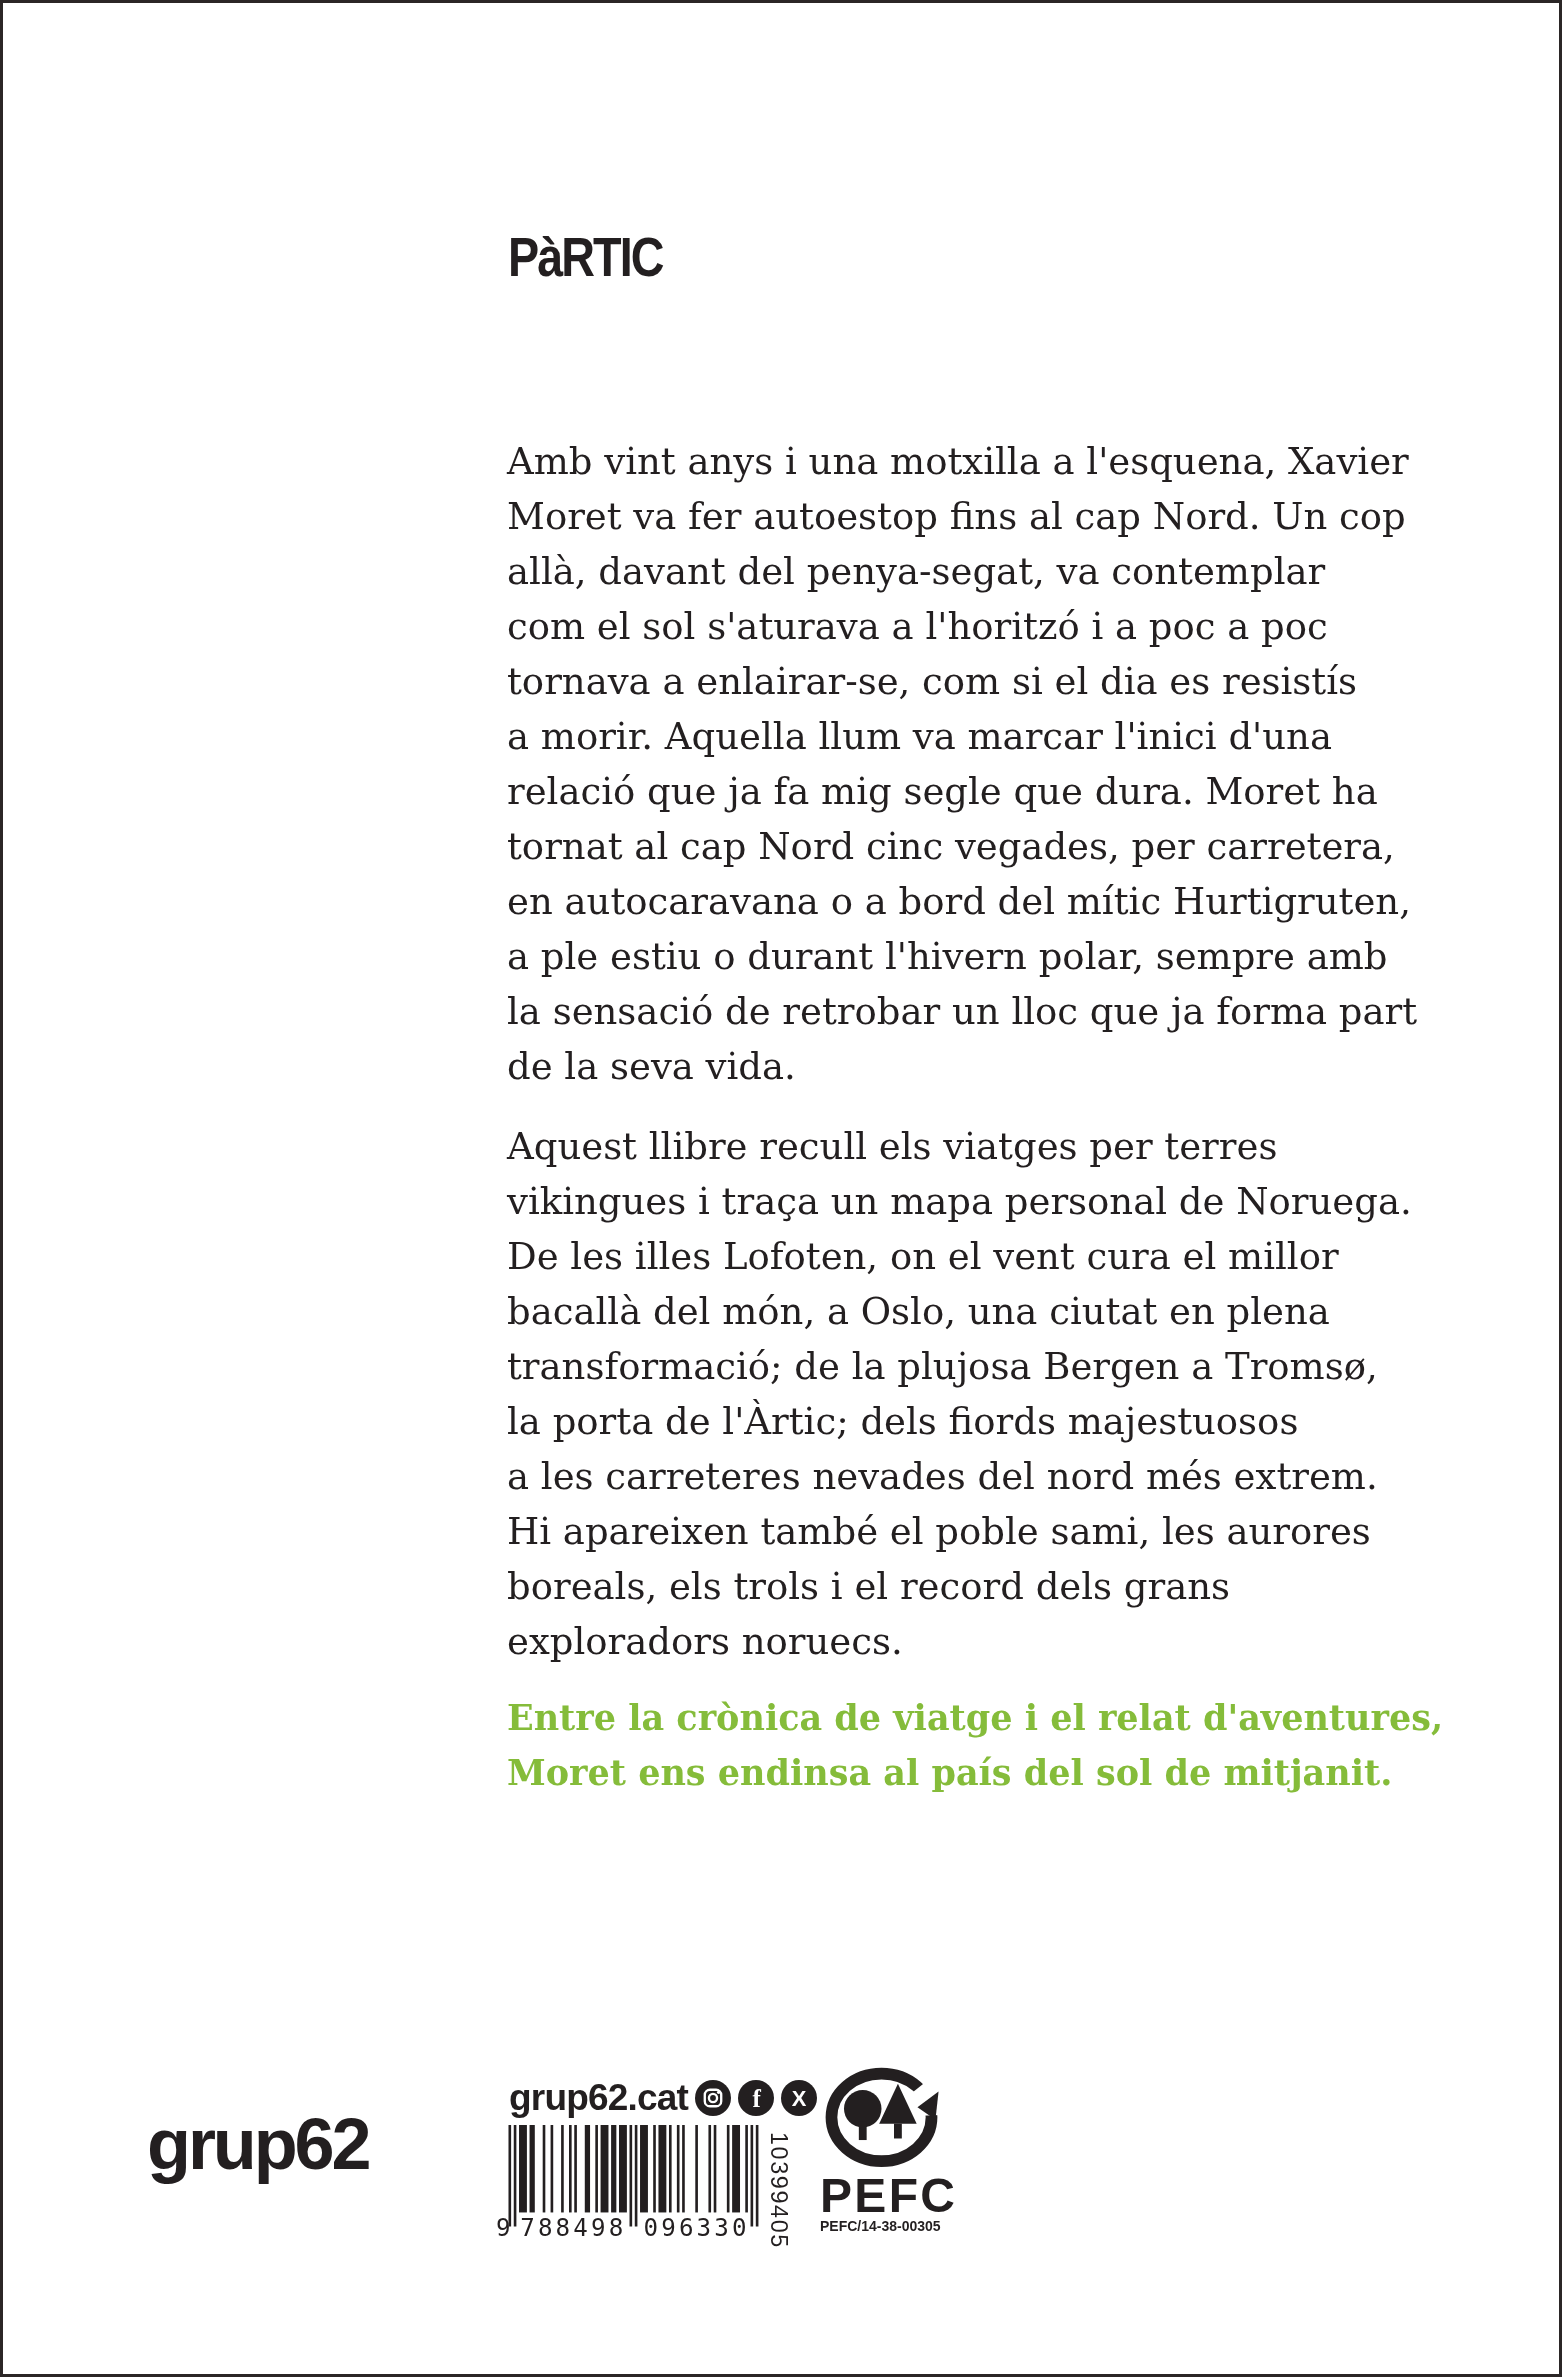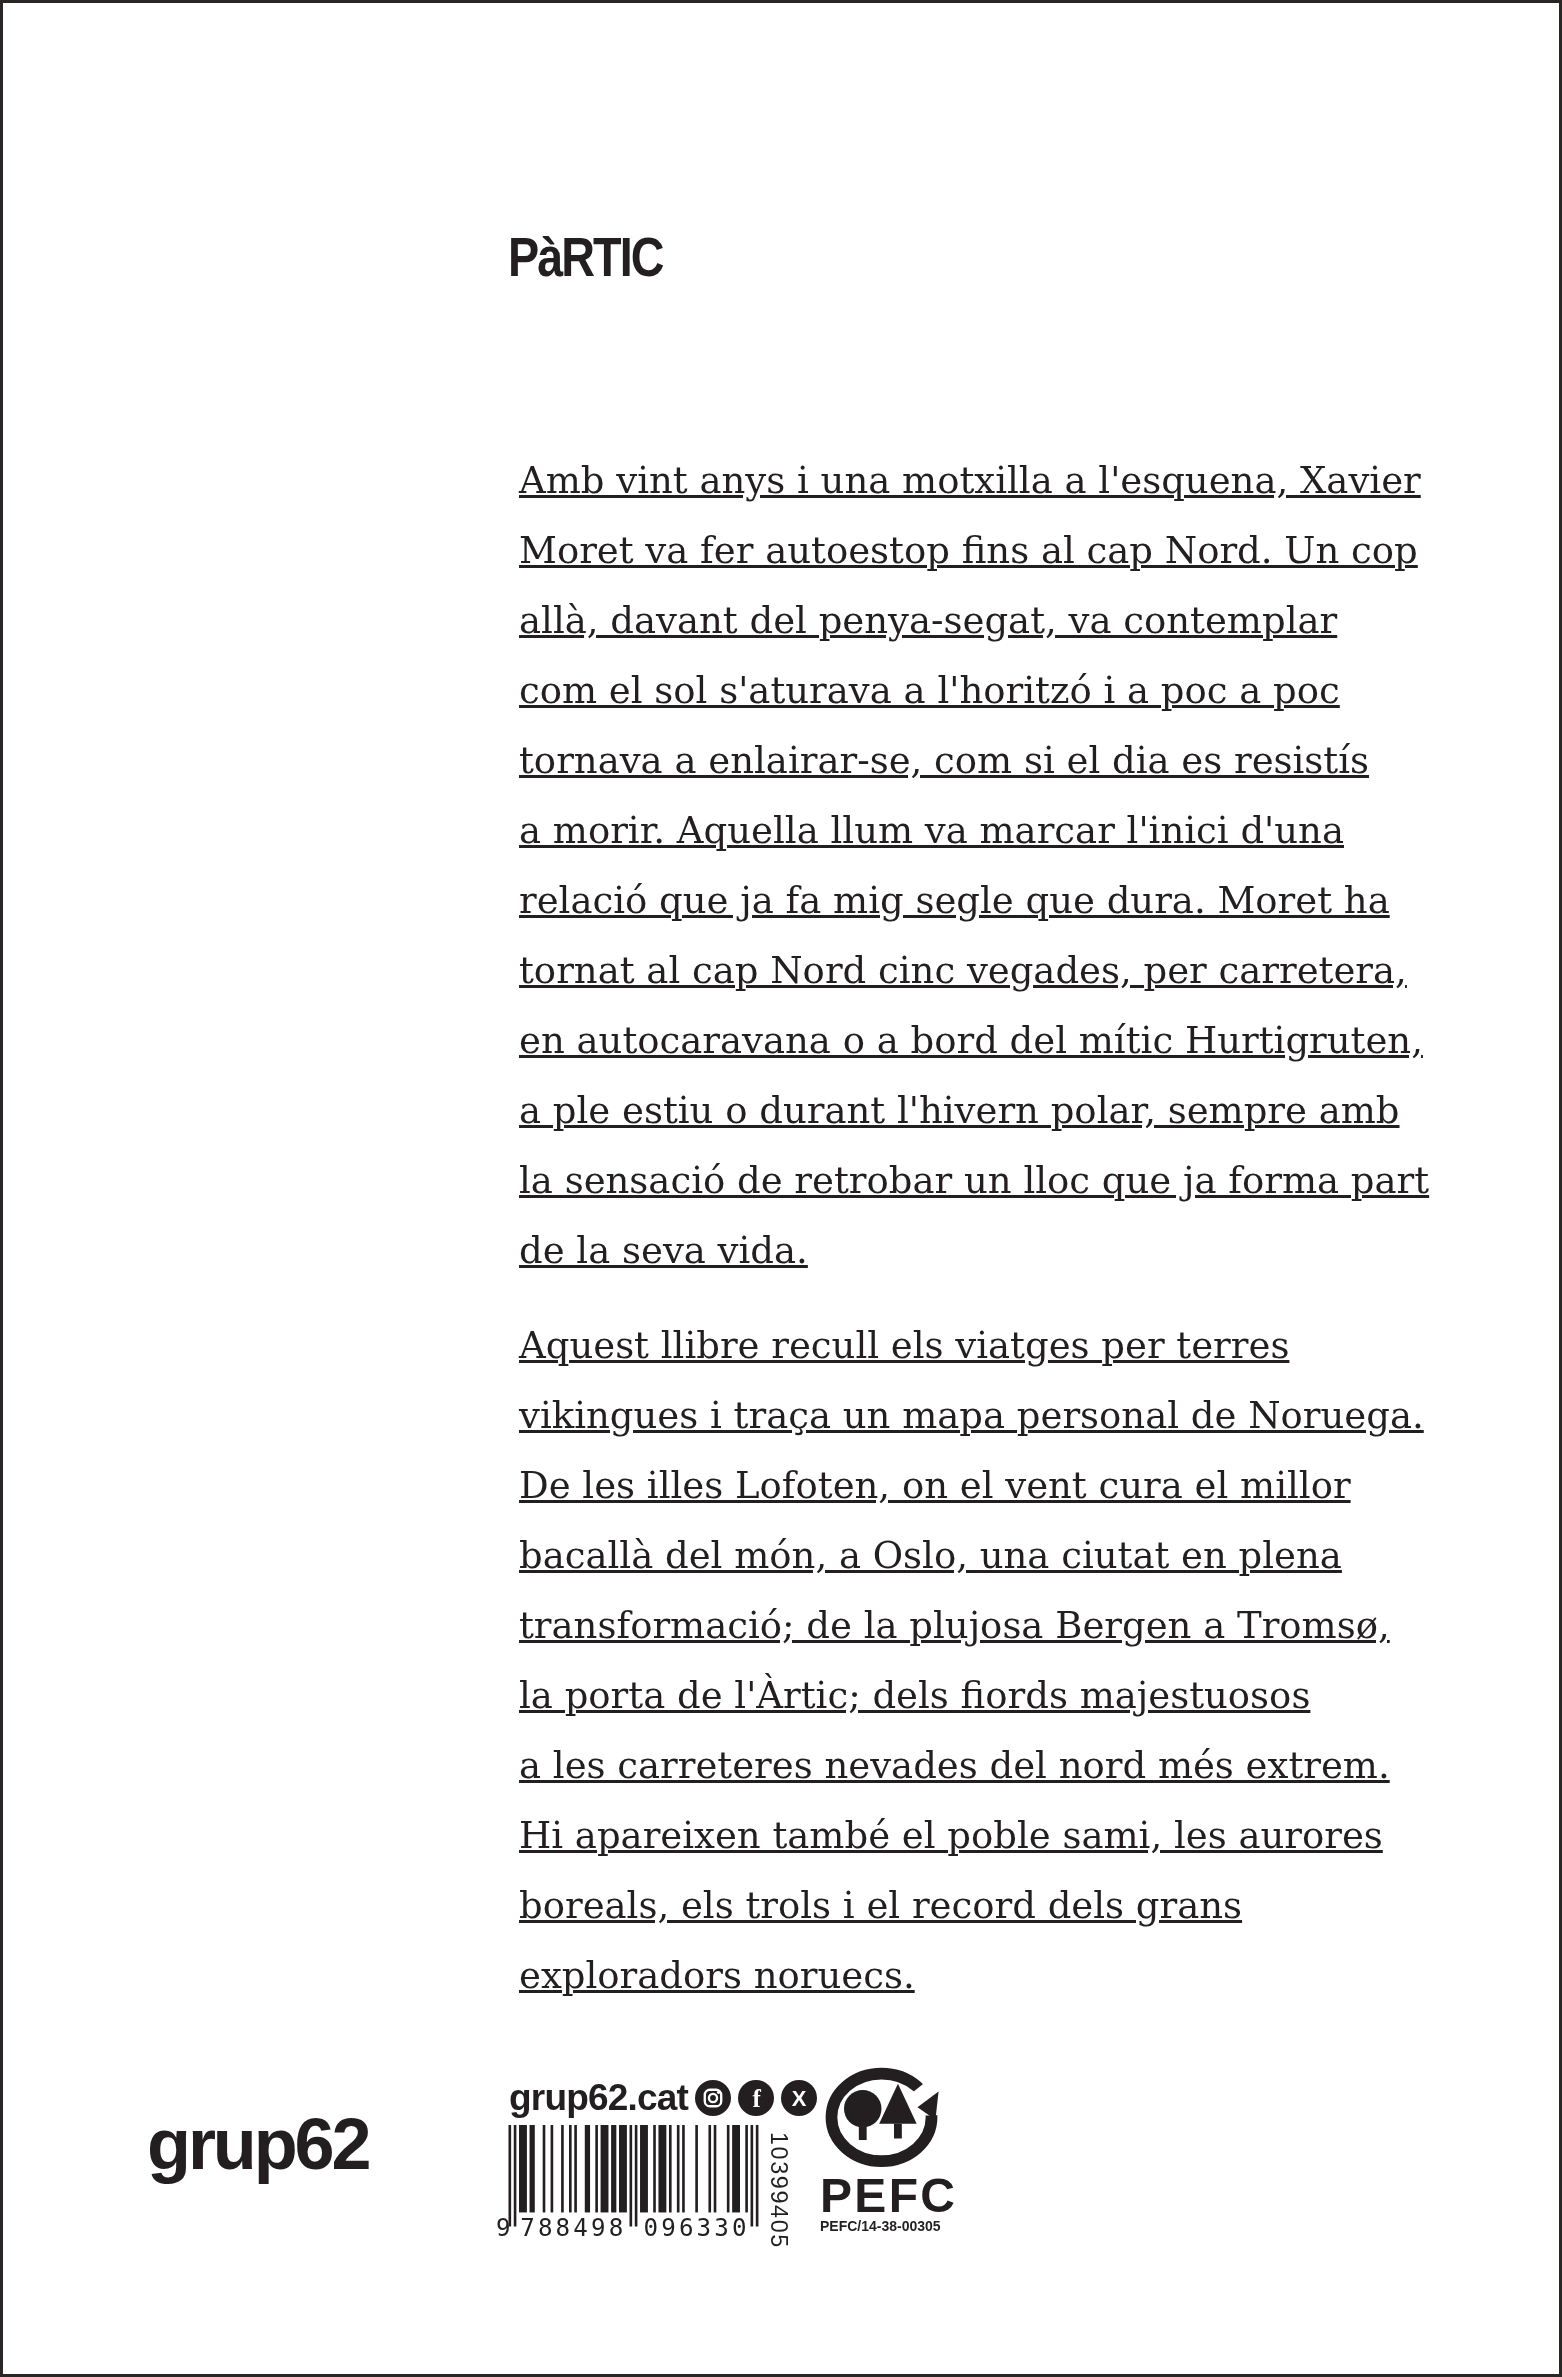--- a/index.html
+++ b/index.html
@@ -24,23 +24,23 @@
     font-weight:900;font-size:55px;line-height:55px;
     letter-spacing:-2.3px;color:var(--ink);
     transform:scaleX(0.85);transform-origin:left center;
     white-space:pre;
   }
   
   .synopsis{
     position:absolute;left:504px;top:431px;width:1023px;
   }
   .synopsis p{
-    margin:12px;
-    font-size:37px;line-height:70px;
-    white-space:pre;color:var(--ink);text-decoration:underline;
+    margin:0;
+    font-size:37px;line-height:55px;
+    white-space:pre;color:var(--ink);
   }
   .synopsis p.para2{margin-top:25px;}
   .synopsis p.highlight{
     margin-top:21px;
     font-weight:bold;font-size:35px;
     color:var(--green);
   }
   
   .grup62-logo{
     position:absolute;left:144px;top:2105px;
@@ -118,20 +118,22 @@
     <p class="para2">Aquest llibre recull els viatges per terres
 vikingues i traça un mapa personal de Noruega.
 De les illes Lofoten, on el vent cura el millor
 bacallà del món, a Oslo, una ciutat en plena
 transformació; de la plujosa Bergen a Tromsø,
 la porta de l'Àrtic; dels fiords majestuosos
 a les carreteres nevades del nord més extrem.
 Hi apareixen també el poble sami, les aurores
 boreals, els trols i el record dels grans
 exploradors noruecs.</p>
+    <p class="highlight">Entre la crònica de viatge i el relat d'aventures,
+Moret ens endinsa al país del sol de mitjanit.</p>
   </div>
 
   <div class="grup62-logo">grup62</div>
 
   <div class="website-row">
     <span class="website">grup62.cat</span>
     <span class="icon-circle">
       <svg width="36" height="36" viewBox="0 0 46 46">
         <circle cx="23" cy="23" r="23" fill="var(--ink)"></circle>
         <rect x="12.5" y="12.5" width="21" height="21" rx="6.5" fill="none" stroke="#fff" stroke-width="3"></rect>

